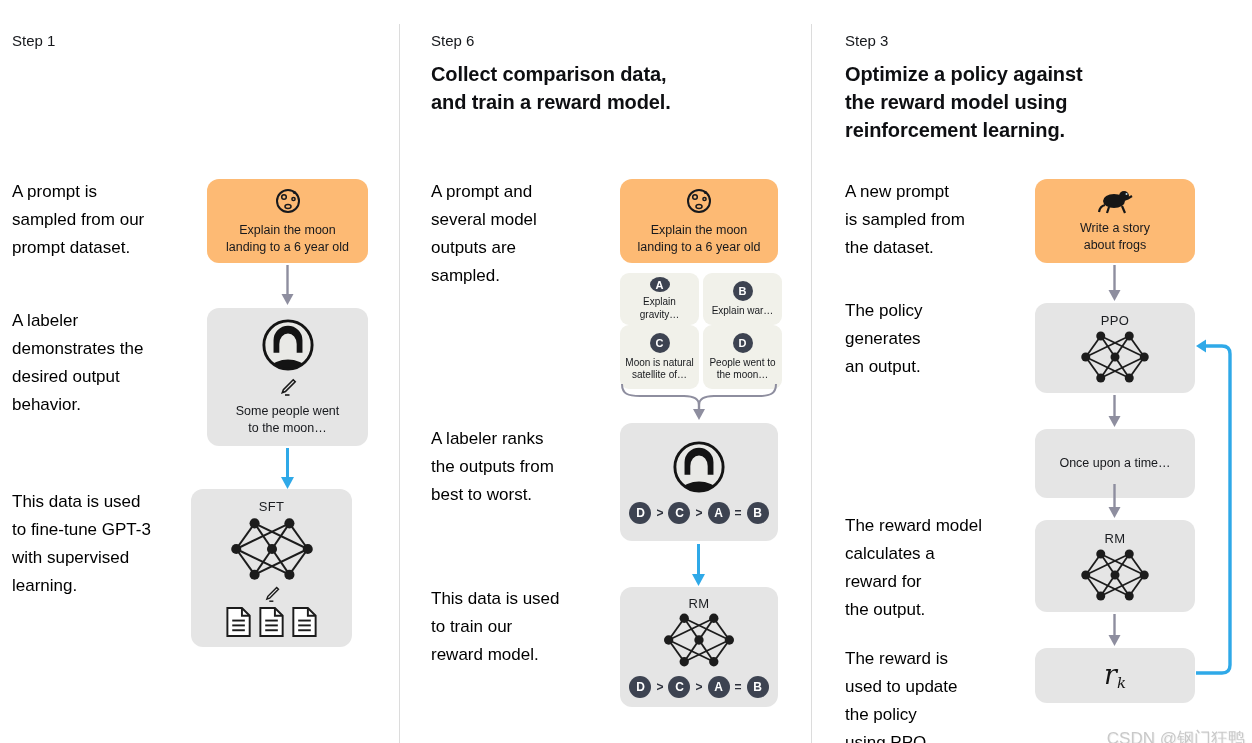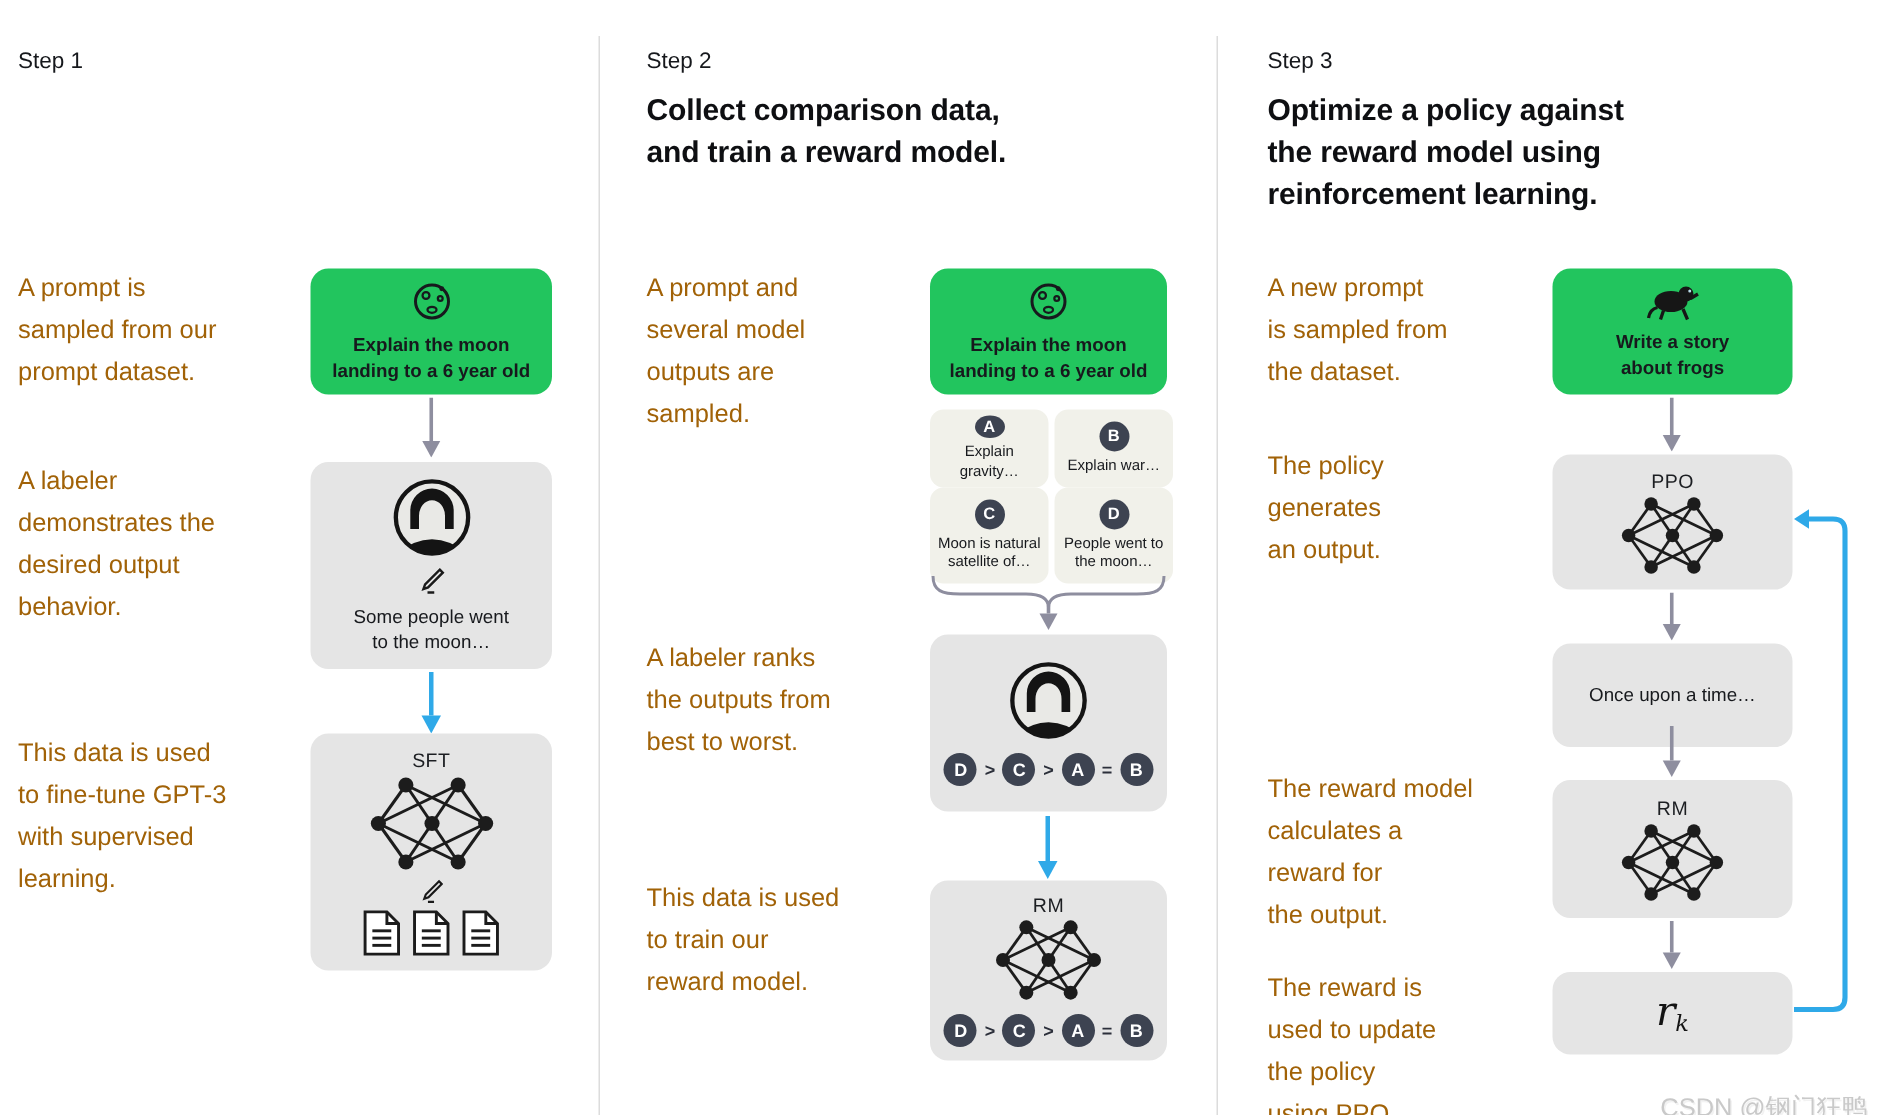--- a/index.html
+++ b/index.html
@@ -2,23 +2,23 @@
 <html><head>
 <meta charset="utf-8">
 <style>
   html,body{margin:0;padding:0;background:#ffffff;}
   .canvas{position:relative;width:1252px;height:743px;background:#ffffff;overflow:hidden;
           font-family:"Liberation Sans",sans-serif;color:#101216;margin-top:16px;}
   .abs{position:absolute;}
   .divider{position:absolute;top:8px;height:727px;width:1px;background:#dcdcdc;}
   .step-label{font-size:15px;color:#16181c;}
   .col-title{font-size:20px;font-weight:700;line-height:28px;letter-spacing:-0.1px;white-space:pre-line;color:#0e0f12;}
-  .caption{font-size:17px;line-height:28px;white-space:pre-line;color:#a16207;}
+  .caption{font-size:17px;line-height:28px;white-space:pre-line;color:#000000;}
   .box{position:absolute;border-radius:12px;display:flex;flex-direction:column;align-items:center;justify-content:center;text-align:center;}
-  .box-blue{background:#22c55e;font-weight:bold;}
+  .box-blue{background:#fdba74;}
   .box-gray{background:#e5e5e5;}
   .box-text{font-size:12.5px;line-height:17px;color:#17191d;white-space:pre-line;margin-top:6px;}
   .mini{position:absolute;border-radius:9px;background:#f1f1ea;display:flex;flex-direction:column;align-items:center;justify-content:center;text-align:center;padding:4px 2px;}
   .mini-text{font-size:10px;line-height:12.5px;color:#17191d;white-space:pre-line;margin-top:4px;}
   .badge{display:inline-flex;align-items:center;justify-content:center;background:#3d4351;color:#ffffff;
          border-radius:50%;font-weight:700;}
   .badge-sm{width:20px;height:20px;font-size:11px;}
   .badge-rk{width:22px;height:22px;font-size:12px;}
   .rank-row{display:flex;align-items:center;justify-content:center;gap:5px;margin-top:8px;}
   .rank-sep{font-size:12px;font-weight:700;color:#2b2f3a;}
@@ -86,21 +86,21 @@
     </svg>
     <div class="box-text">Some people went
 to the moon…</div>
   </div>
 
   <svg class="abs" style="left:280px;top:432px" width="15" height="41">
     <line x1="7.5" y1="0" x2="7.5" y2="29" stroke="#2fa9e8" stroke-width="3"></line>
     <path d="M1 29 L14 29 L7.5 41 Z" fill="#2fa9e8"></path>
   </svg>
 
-  <div class="box box-gray" style="left:207px;top:473px;width:161px;height:158px">
+  <div class="box box-gray" style="left:191px;top:473px;width:161px;height:158px">
     <div class="model-label">SFT</div>
     <svg width="96" height="66" viewBox="0 0 92 72" style="margin-top:2px">
       <g stroke="#1c1c1c" stroke-width="2.2">
         <line x1="27" y1="8" x2="7" y2="36"></line>
           <line x1="27" y1="8" x2="46" y2="36"></line>
           <line x1="27" y1="8" x2="85" y2="36"></line>
         <line x1="65" y1="8" x2="7" y2="36"></line>
           <line x1="65" y1="8" x2="46" y2="36"></line>
           <line x1="65" y1="8" x2="85" y2="36"></line>
         <line x1="7" y1="36" x2="27" y2="64"></line>
@@ -140,21 +140,21 @@
         <line x1="41" y1="15" x2="54" y2="15"></line>
           <line x1="41" y1="20" x2="54" y2="20"></line>
           <line x1="41" y1="25" x2="54" y2="25"></line>
         <line x1="75" y1="15" x2="88" y2="15"></line>
           <line x1="75" y1="20" x2="88" y2="20"></line>
           <line x1="75" y1="25" x2="88" y2="25"></line>
       </g>
     </svg>
   </div>
 
-  <div class="abs step-label" style="left:431px;top:16px">Step 2</div>
+  <div class="abs step-label" style="left:431px;top:16px">Step 6</div>
   <div class="abs col-title" style="left:431px;top:44px;width:360px">Collect comparison data,
 and train a reward model.</div>
 
   <div class="abs caption" style="left:431px;top:162px;width:180px">A prompt and
 several model
 outputs are
 sampled.</div>
   <div class="abs caption" style="left:431px;top:409px;width:185px">A labeler ranks
 the outputs from
 best to worst.</div>

